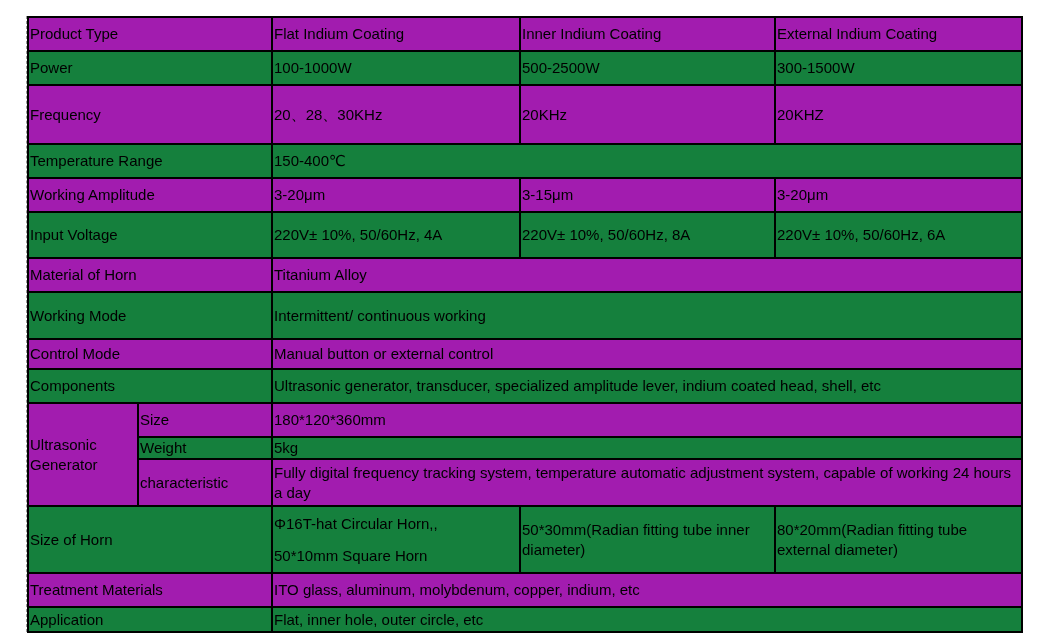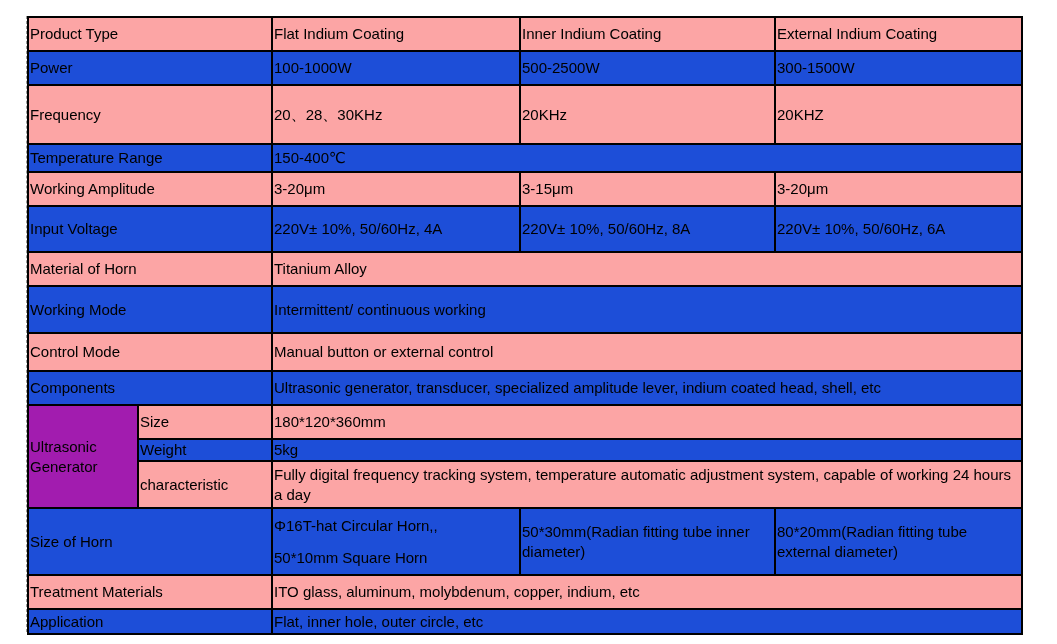--- a/index.html
+++ b/index.html
@@ -6,22 +6,22 @@
   body { width: 1057px; height: 644px; position: relative; overflow: hidden;
          font-family: "Liberation Sans", "DejaVu Sans", sans-serif; color: #000; }
   .frame-left { position: absolute; left: 26px; top: 16px; width: 1px; height: 616px;
                 border-left: 1px dashed #9a9a9a; }
   .frame-right { position: absolute; left: 1020px; top: 16px; width: 1px; height: 616px;
                  border-left: 1px dashed #9a9a9a; }
   table.spec { position: absolute; left: 27px; top: 16px; width: 994px;
                border-collapse: collapse; table-layout: fixed; font-size: 15px; }
   table.spec td { border: 2px solid #000; padding: 0 2px 0 1px; vertical-align: middle;
                   line-height: 20px; overflow: hidden; }
-  tr.shade td { background: #1d4ed8; }
-  tr.plain td { background: #fca5a5; }
+  tr.shade td { background: #15803d; }
+  tr.plain td { background: #a21caf; }
   td.pad { padding-left: 4px; }
   .line2 { display: block; margin-top: 12px; }
 </style>
 </head>
 <body>
 
 <div class="frame-left"></div>
 <div class="frame-right"></div>
 
 <table class="spec">
@@ -48,21 +48,21 @@
     <td>300-1500W</td>
   </tr>
 
   <tr class="plain" style="height:59px">
     <td colspan="2">Frequency</td>
     <td class="pad">20、28、30KHz</td>
     <td>20KHz</td>
     <td>20KHZ</td>
   </tr>
 
-  <tr class="shade" style="height:28px">
+  <tr class="shade" style="height:34px">
     <td colspan="2">Temperature Range</td>
     <td colspan="3">150-400℃</td>
   </tr>
 
   <tr class="plain" style="height:34px">
     <td colspan="2">Working Amplitude</td>
     <td class="pad">3-20μm</td>
     <td>3-15μm</td>
     <td>3-20μm</td>
   </tr>
@@ -77,21 +77,21 @@
   <tr class="plain" style="height:34px">
     <td colspan="2">Material of Horn</td>
     <td colspan="3">Titanium Alloy</td>
   </tr>
 
   <tr class="shade" style="height:47px">
     <td colspan="2">Working Mode</td>
     <td colspan="3">Intermittent/ continuous working</td>
   </tr>
 
-  <tr class="plain" style="height:38px">
+  <tr class="plain" style="height:30px">
     <td colspan="2">Control Mode</td>
     <td colspan="3">Manual button or external control</td>
   </tr>
 
   <tr class="shade" style="height:34px">
     <td colspan="2">Components</td>
     <td colspan="3">Ultrasonic generator, transducer, specialized amplitude lever, indium coated head, shell, etc</td>
   </tr>
 
   <tr class="plain" style="height:34px">

